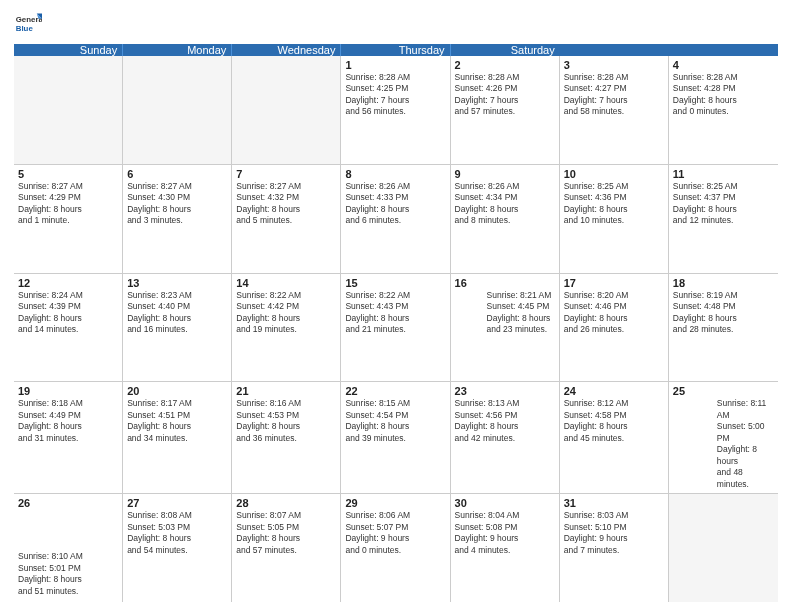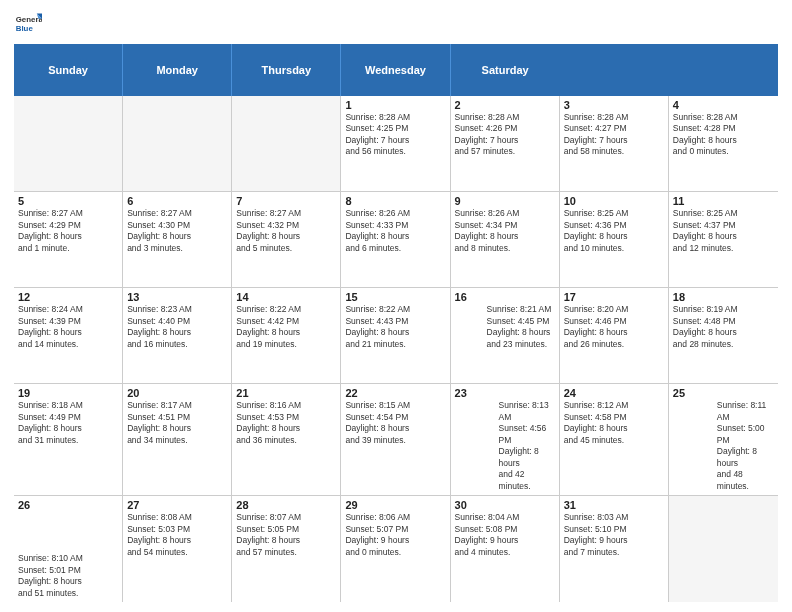--- a/index.html
+++ b/index.html
@@ -63,24 +63,24 @@
       flex-direction: column;
     }
     .cal-header-row {
       display: grid;
       grid-template-columns: repeat(7, 1fr);
       background: #2b6cb0;
     }
     .cal-header-cell {
       color: #fff;
       font-size: 11px;
-      font-weight: bold;
-      padding: 20px 5px;
+      font-weight: normal;
+      padding: 0 5px;
       border-right: 1px solid #4a90d9;
-      text-align: center;
+      text-align: right;
     }
     .cal-header-cell:last-child { border-right: none; }
     .cal-body {
       flex: 1;
       display: flex;
       flex-direction: column;
     }
     .cal-week {
       display: grid;
       grid-template-columns: repeat(7, 1fr);
@@ -135,22 +135,22 @@
     <div class="title-block">
       <div class="cal-title"></div>
       <div class="cal-subtitle"></div>
     </div>
   </div>
 
   <div class="calendar">
     <div class="cal-header-row">
     <div class="cal-header-cell">Sunday</div>
         <div class="cal-header-cell">Monday</div>
+        <div class="cal-header-cell">Wednesday</div>
         <div class="cal-header-cell">Thursday</div>
-        <div class="cal-header-cell">Wednesday</div>
         <div class="cal-header-cell">Saturday</div>
       </div>
     <div class="cal-body">
     <div class="cal-week">
           <div class="cal-cell empty"></div>
           <div class="cal-cell empty"></div>
           <div class="cal-cell empty"></div>
           <div class="cal-cell">
             <span class="day-num">1</span>
             <div class="day-info" style="white-space: pre-line;">Sunrise: 8:28 AM
@@ -306,21 +306,21 @@
           </div>
           <div class="cal-cell">
             <span class="day-num">22</span>
             <div class="day-info" style="white-space: pre-line;">Sunrise: 8:15 AM
 Sunset: 4:54 PM
 Daylight: 8 hours
 and 39 minutes.</div>
           </div>
           <div class="cal-cell">
             <span class="day-num">23</span>
-            <div class="day-info" style="white-space: pre-line; margin-left: 44px;">Sunrise: 8:13 AM
+            <div class="day-info" style="white-space: pre-line;">Sunrise: 8:13 AM
 Sunset: 4:56 PM
 Daylight: 8 hours
 and 42 minutes.</div>
           </div>
           <div class="cal-cell">
             <span class="day-num">24</span>
             <div class="day-info" style="white-space: pre-line;">Sunrise: 8:12 AM
 Sunset: 4:58 PM
 Daylight: 8 hours
 and 45 minutes.</div>

